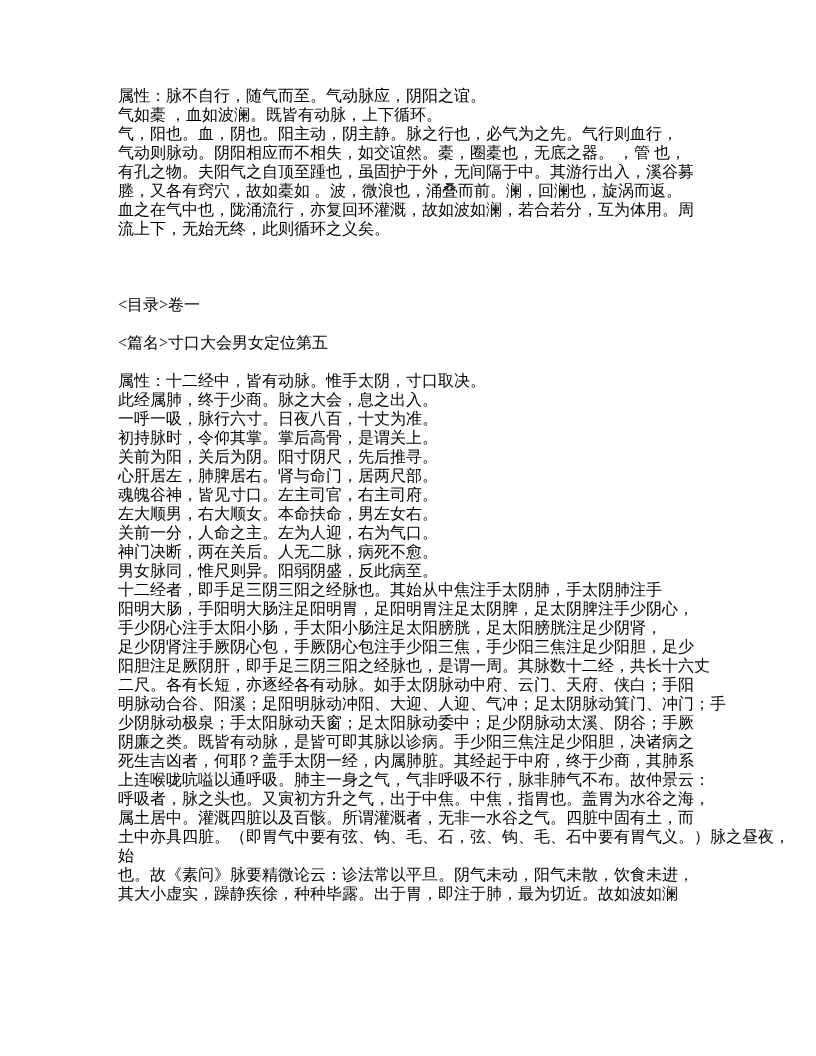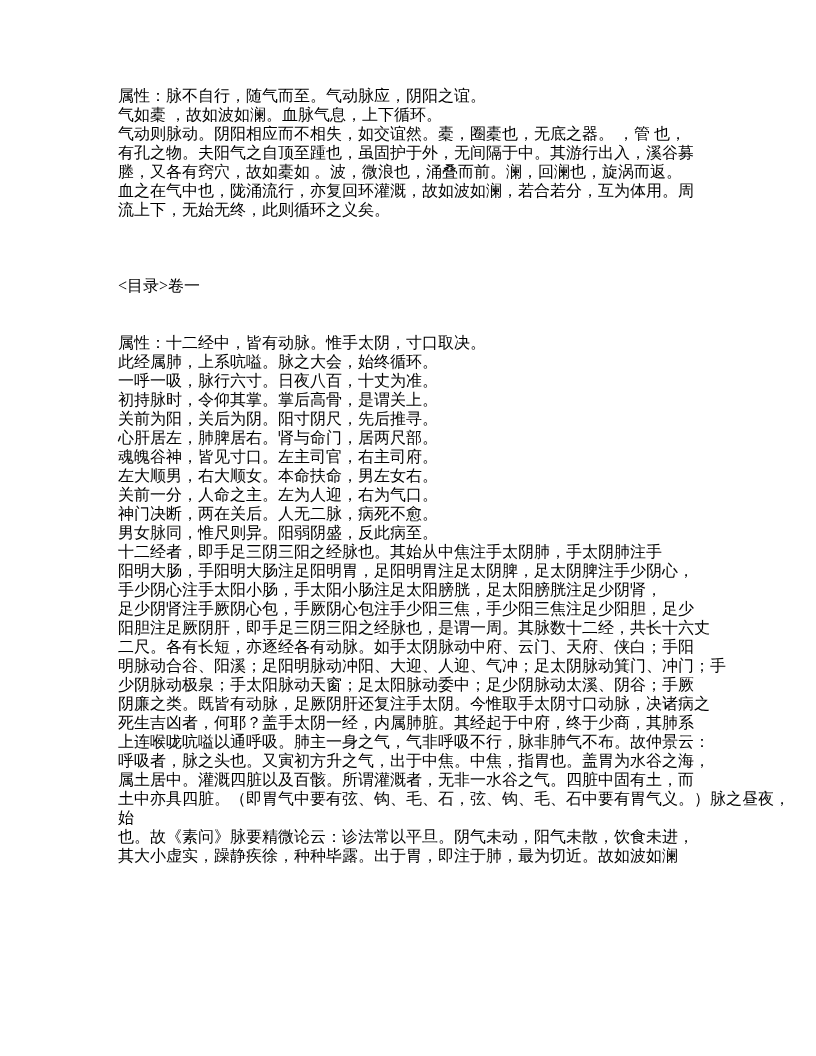--- a/index.html
+++ b/index.html
@@ -26,52 +26,54 @@
     min-height: 19px;
     white-space: pre;
     letter-spacing: 0;
   }
 </style>
 </head>
 <body>
 
 <div class="page">
   <div class="line">属性：脉不自行，随气而至。气动脉应，阴阳之谊。</div>
-  <div class="line">气如橐 ，故如波如澜。血脉气息，上下循环。</div>
+  <div class="line">气如橐 ，血如波澜。既皆有动脉，上下循环。</div>
+  <div class="line">气，阳也。血，阴也。阳主动，阴主静。脉之行也，必气为之先。气行则血行，</div>
   <div class="line">气动则脉动。阴阳相应而不相失，如交谊然。橐，圈橐也，无底之器。 ，管 也，</div>
   <div class="line">有孔之物。夫阳气之自顶至踵也，虽固护于外，无间隔于中。其游行出入，溪谷募</div>
   <div class="line">塍，又各有窍穴，故如橐如 。波，微浪也，涌叠而前。澜，回澜也，旋涡而返。</div>
   <div class="line">血之在气中也，陇涌流行，亦复回环灌溉，故如波如澜，若合若分，互为体用。周</div>
   <div class="line">流上下，无始无终，此则循环之义矣。</div>
   <div class="line"></div>
   <div class="line"></div>
   <div class="line"></div>
   <div class="line">&lt;目录&gt;卷一</div>
   <div class="line"></div>
+  <div class="line">&lt;篇名&gt;寸口大会男女定位第五</div>
   <div class="line"></div>
   <div class="line">属性：十二经中，皆有动脉。惟手太阴，寸口取决。</div>
-  <div class="line">此经属肺，上系吭嗌。脉之大会，始终循环。</div>
+  <div class="line">此经属肺，终于少商。脉之大会，息之出入。</div>
   <div class="line">一呼一吸，脉行六寸。日夜八百，十丈为准。</div>
   <div class="line">初持脉时，令仰其掌。掌后高骨，是谓关上。</div>
   <div class="line">关前为阳，关后为阴。阳寸阴尺，先后推寻。</div>
   <div class="line">心肝居左，肺脾居右。肾与命门，居两尺部。</div>
   <div class="line">魂魄谷神，皆见寸口。左主司官，右主司府。</div>
   <div class="line">左大顺男，右大顺女。本命扶命，男左女右。</div>
   <div class="line">关前一分，人命之主。左为人迎，右为气口。</div>
   <div class="line">神门决断，两在关后。人无二脉，病死不愈。</div>
   <div class="line">男女脉同，惟尺则异。阳弱阴盛，反此病至。</div>
   <div class="line">十二经者，即手足三阴三阳之经脉也。其始从中焦注手太阴肺，手太阴肺注手</div>
   <div class="line">阳明大肠，手阳明大肠注足阳明胃，足阳明胃注足太阴脾，足太阴脾注手少阴心，</div>
   <div class="line">手少阴心注手太阳小肠，手太阳小肠注足太阳膀胱，足太阳膀胱注足少阴肾，</div>
   <div class="line">足少阴肾注手厥阴心包，手厥阴心包注手少阳三焦，手少阳三焦注足少阳胆，足少</div>
   <div class="line">阳胆注足厥阴肝，即手足三阴三阳之经脉也，是谓一周。其脉数十二经，共长十六丈</div>
   <div class="line">二尺。各有长短，亦逐经各有动脉。如手太阴脉动中府、云门、天府、侠白；手阳</div>
   <div class="line">明脉动合谷、阳溪；足阳明脉动冲阳、大迎、人迎、气冲；足太阴脉动箕门、冲门；手</div>
   <div class="line">少阴脉动极泉；手太阳脉动天窗；足太阳脉动委中；足少阴脉动太溪、阴谷；手厥</div>
-  <div class="line">阴廉之类。既皆有动脉，足厥阴肝还复注手太阴。今惟取手太阴寸口动脉，决诸病之</div>
+  <div class="line">阴廉之类。既皆有动脉，是皆可即其脉以诊病。手少阳三焦注足少阳胆，决诸病之</div>
   <div class="line">死生吉凶者，何耶？盖手太阴一经，内属肺脏。其经起于中府，终于少商，其肺系</div>
   <div class="line">上连喉咙吭嗌以通呼吸。肺主一身之气，气非呼吸不行，脉非肺气不布。故仲景云：</div>
   <div class="line">呼吸者，脉之头也。又寅初方升之气，出于中焦。中焦，指胃也。盖胃为水谷之海，</div>
   <div class="line">属土居中。灌溉四脏以及百骸。所谓灌溉者，无非一水谷之气。四脏中固有土，而</div>
   <div class="line">土中亦具四脏。（即胃气中要有弦、钩、毛、石，弦、钩、毛、石中要有胃气义。）脉之昼夜，</div>
   <div class="line">始</div>
   <div class="line">也。故《素问》脉要精微论云：诊法常以平旦。阴气未动，阳气未散，饮食未进，</div>
   <div class="line">其大小虚实，躁静疾徐，种种毕露。出于胃，即注于肺，最为切近。故如波如澜</div>
 </div>
 

